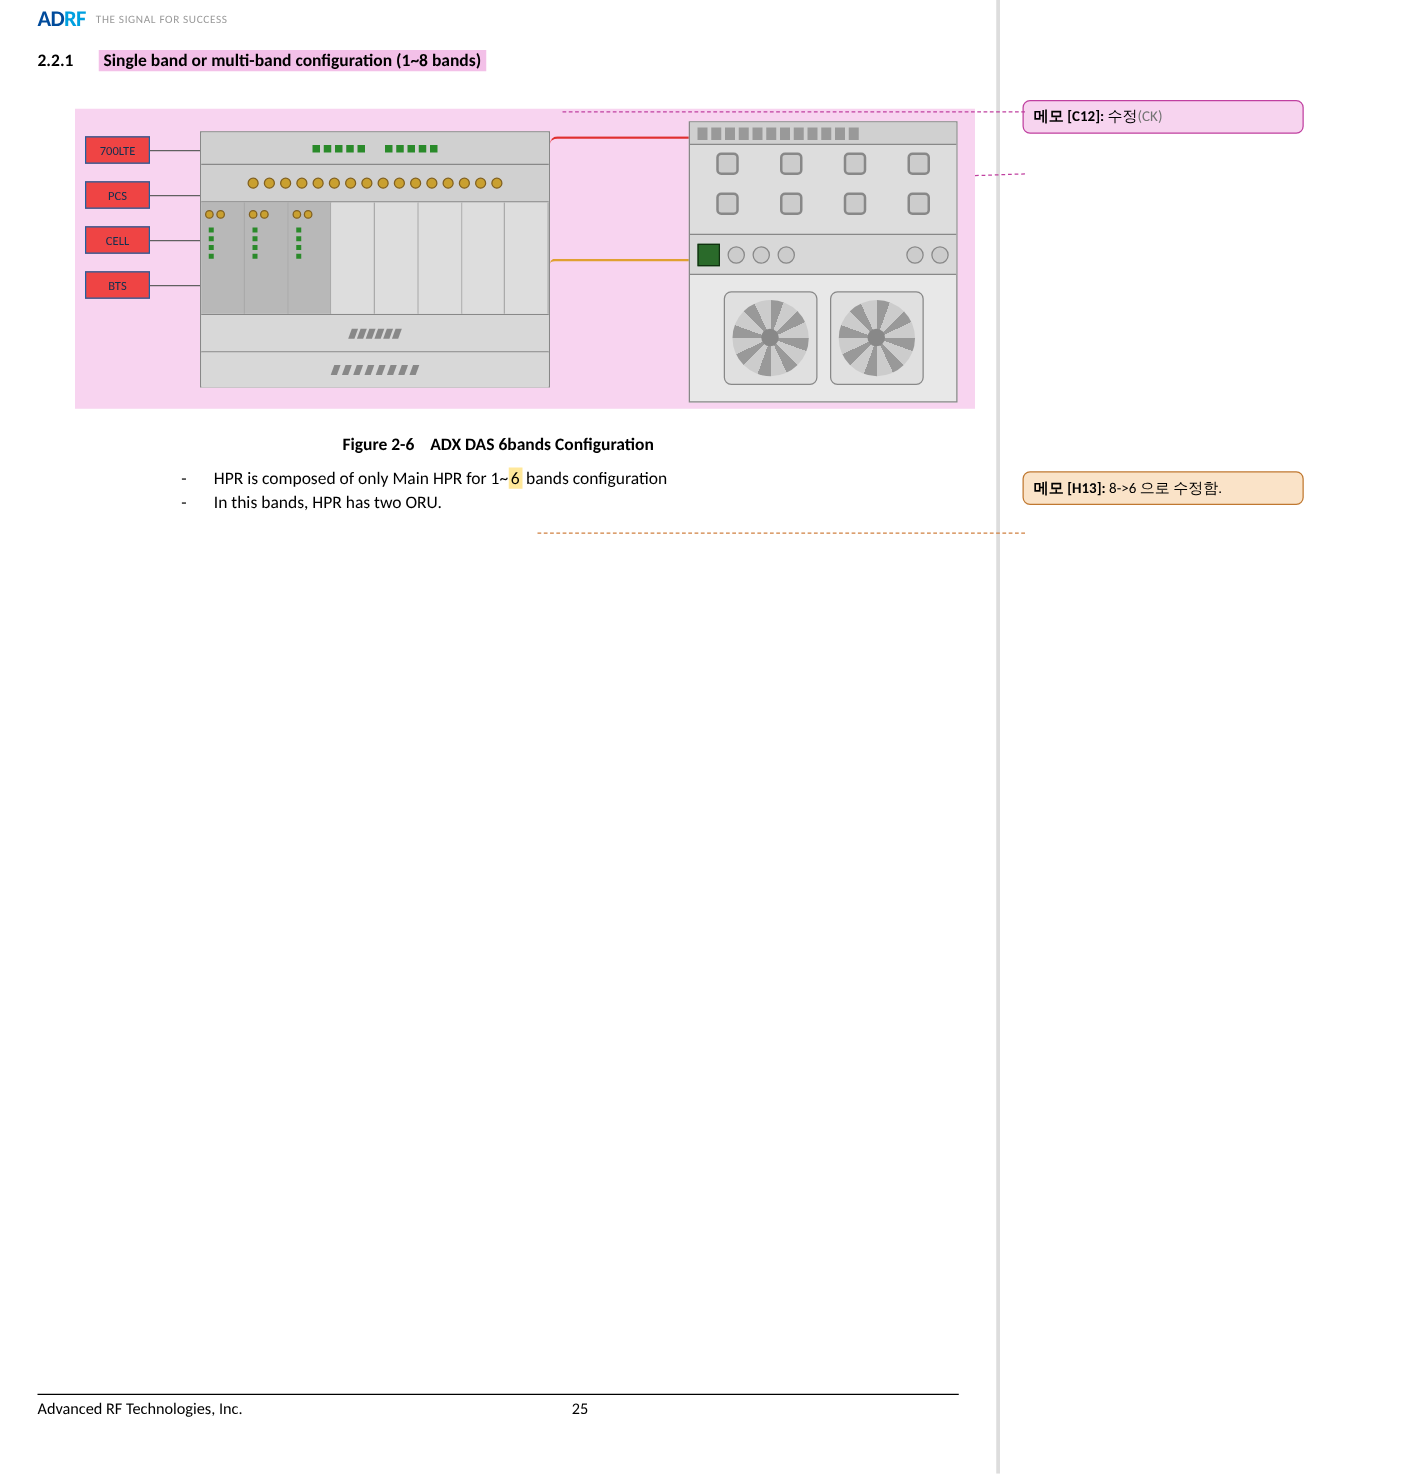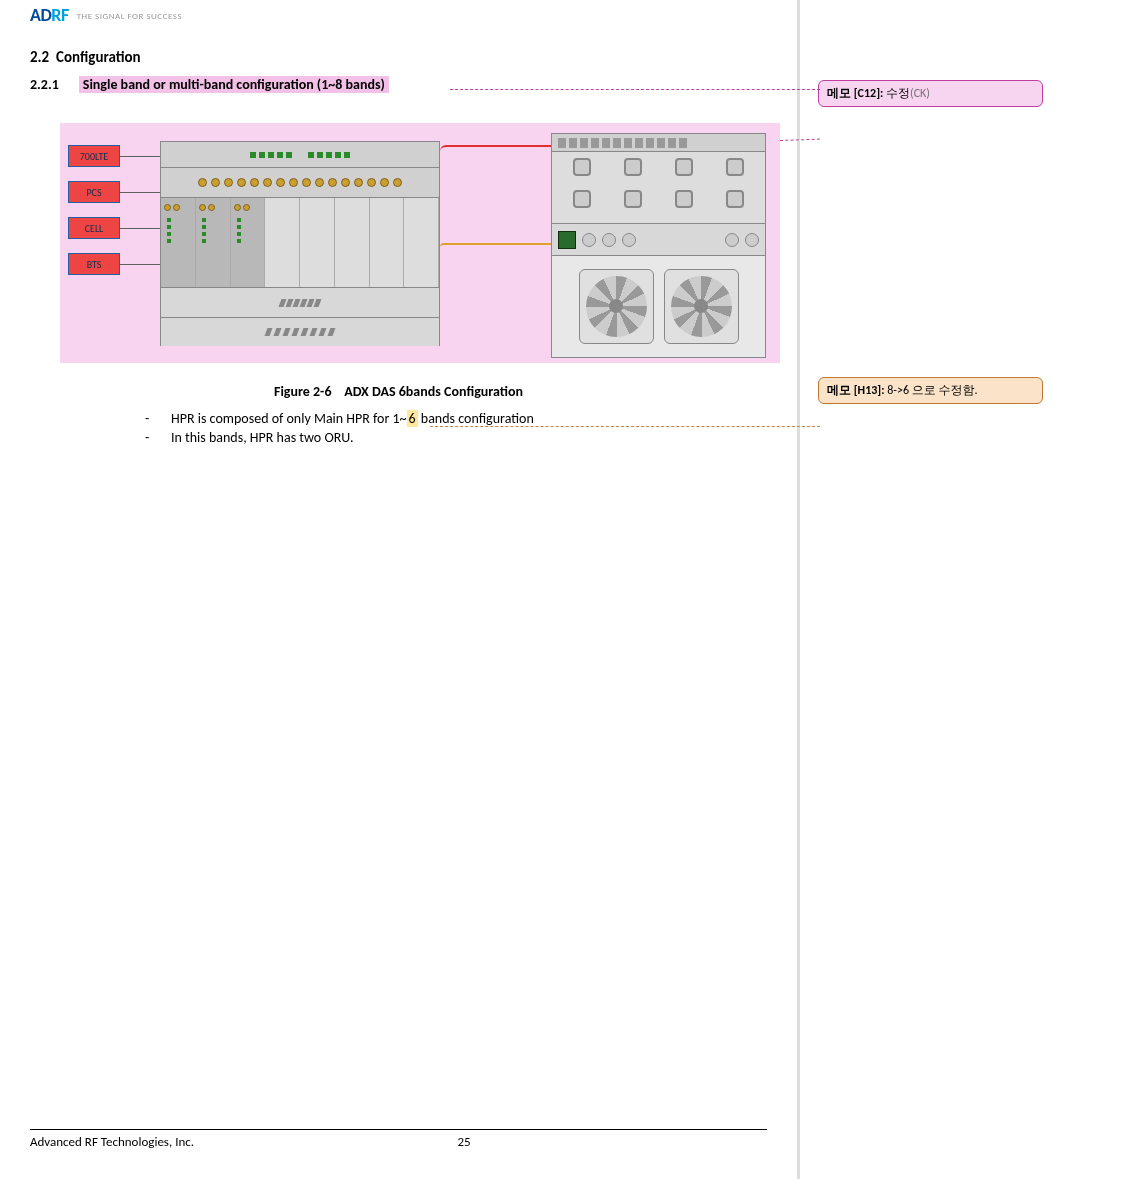--- a/index.html
+++ b/index.html
@@ -177,21 +177,21 @@
     .cable-yel{position:absolute;border:2px solid #e0a030;border-radius:6px;pointer-events:none;}
     .band-lines{position:absolute;left:60px;top:33px;pointer-events:none;}
     .bl{position:absolute;border-top:1px solid #606060;height:0;}
     .figure-caption { text-align: center; font-weight: bold; font-size: 14px; margin-top: 16px; }
     .bullets { margin: 10px 0 0 115px; }
     .bullets li { list-style: none; display: flex; gap: 18px; font-size: 14px; margin-bottom: 2px; }
     .bullets li .dash { width: 8px; }
     .hl-yellow { background: #ffe89a; padding: 0 2px; }
     .page-footer {
       position: absolute;
-      bottom: 30px;
+      bottom: 44px;
       left: 30px;
       right: 30px;
       border-top: 1px solid #000;
       padding-top: 4px;
       display: flex;
       font-size: 13px;
     }
     .page-footer .company { flex: 0 0 58%; }
     .page-footer .pagenum { }
     .comments-col {
@@ -217,23 +217,20 @@
 
 <div class="page-wrapper">
   <div class="main-page">
     <div class="page-header">
       <span class="logo">
         <span class="logo-ad">AD</span><span class="logo-rf">RF</span>
       </span>
       <span class="tagline">THE SIGNAL FOR SUCCESS</span>
     </div>
 
-    <div class="section-heading">
-      <span>2.2</span>&nbsp;&nbsp;<span>Configuration</span>
-    </div>
 
     <div class="subsection-row">
       <span class="subsection-num">2.2.1</span>
       <span class="subsection-title">Single band or multi-band configuration (1~8 bands)</span>
     </div>
 
     <div class="leader" style="left:450px;top:89px;width:370px;"></div>
     <div class="leader" style="left:780px;top:140px;width:40px;transform:rotate(-2deg);transform-origin:left;"></div>
     <div class="leader-orange" style="left:430px;top:426px;width:390px;"></div>
 

